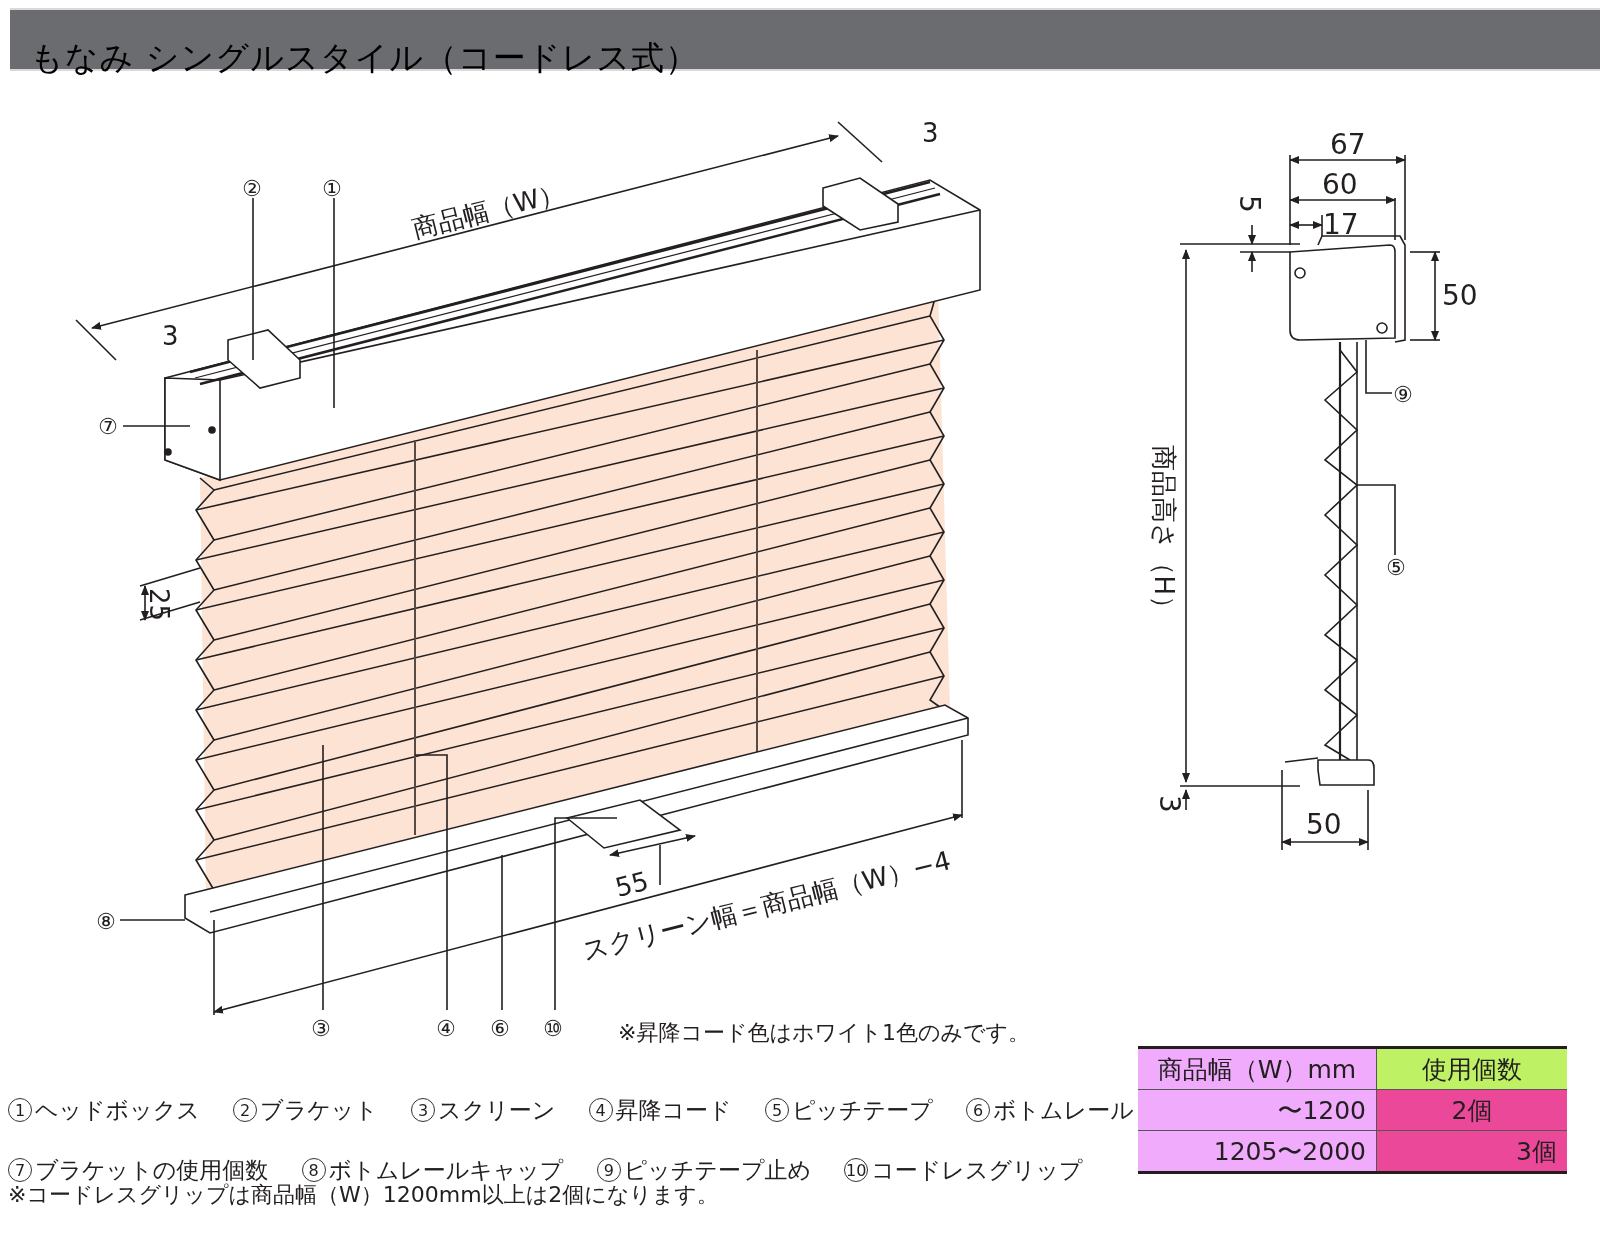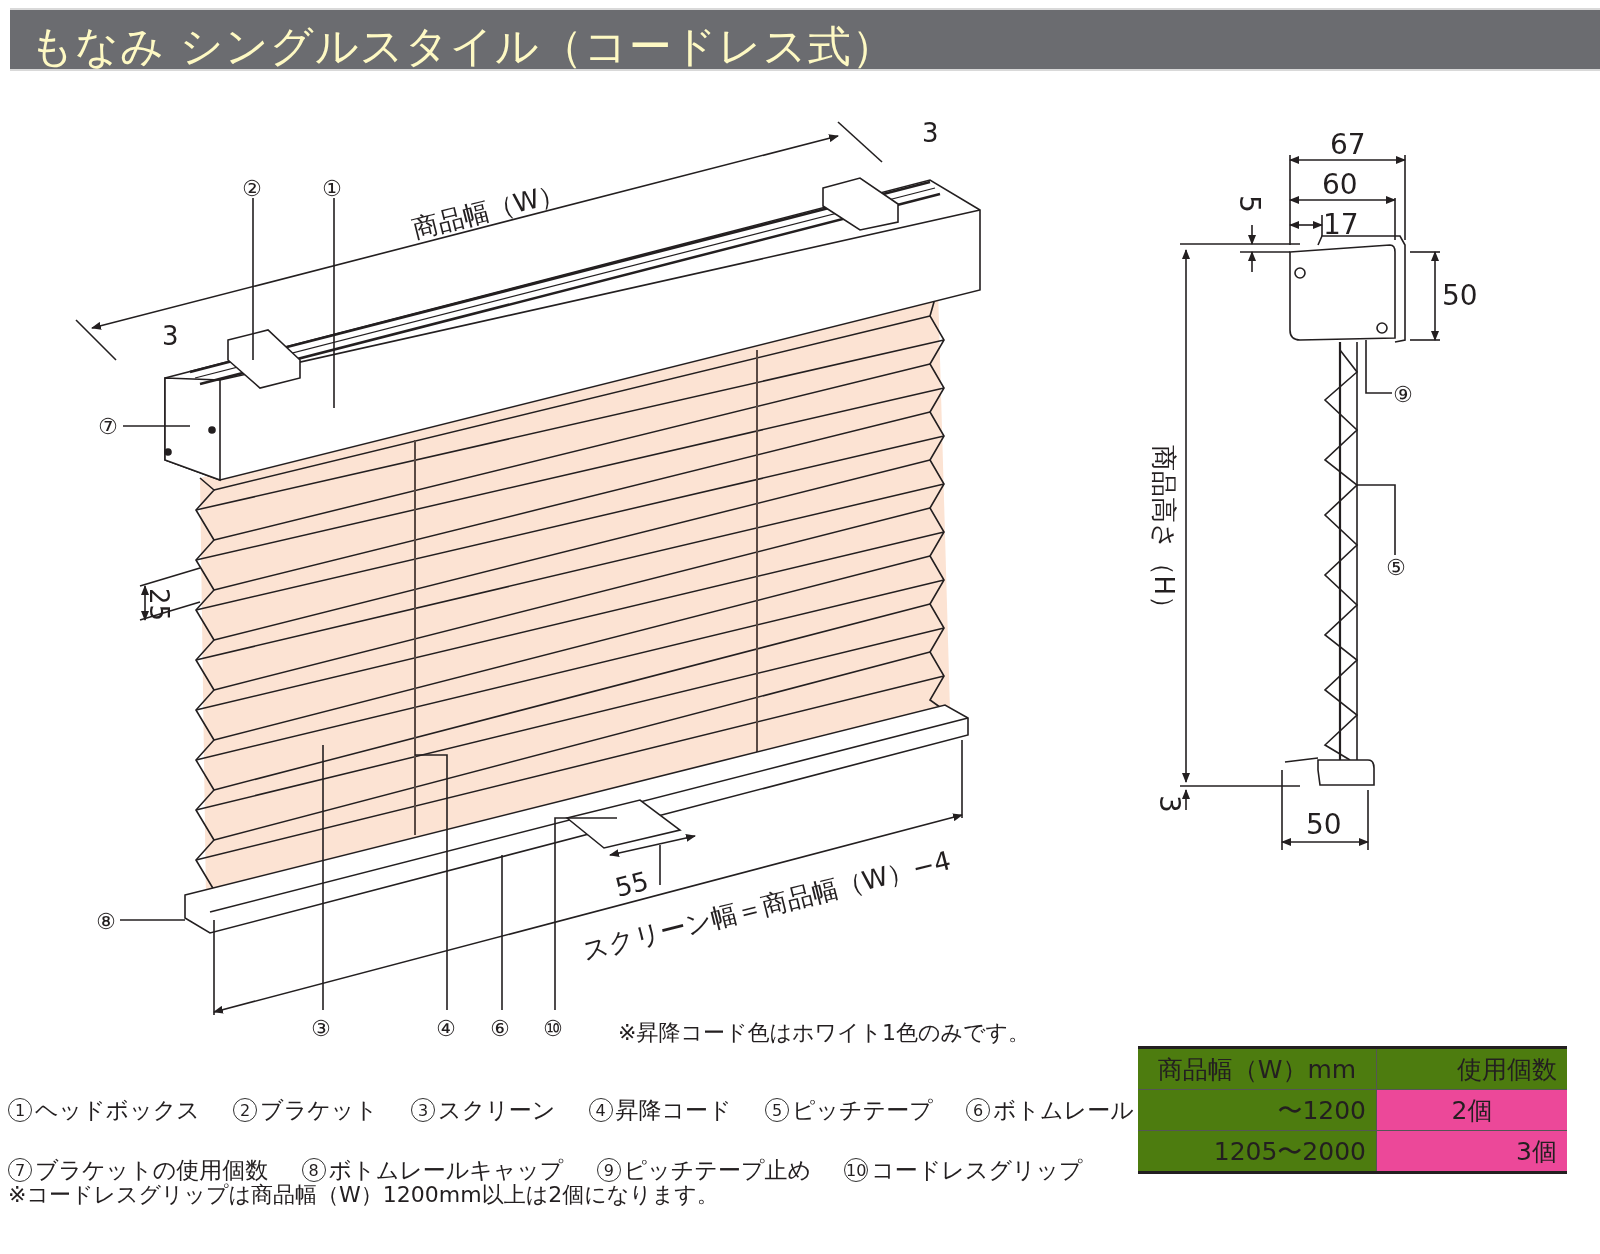--- a/index.html
+++ b/index.html
@@ -1,41 +1,41 @@
 <!DOCTYPE html>
 <html><head>
 <meta charset="utf-8">
 <style>
   html, body { margin: 0; padding: 0; background: #ffffff; }
   body { width: 1600px; height: 1254px; position: relative; overflow: hidden;
          font-family: "DejaVu Sans", "Liberation Sans", sans-serif; color: #231f20; }
   .title-bar { position: absolute; left: 10px; top: 8px; width: 1590px; height: 63px;
                background: #6b6c70; border-top: 2px solid #d9d9d9; border-bottom: 2px solid #d9d9d9; box-sizing: border-box; }
-  .title-text { position: absolute; left: 20px; top: 8px; font-size: 43px; color: #fef9c3; letter-spacing: 1px; white-space: nowrap; }
+  .title-text { position: absolute; left: 20px; top: 26px; font-size: 33px; color: #000000; letter-spacing: 1px; white-space: nowrap; }
   svg.diagram { position: absolute; left: 0; top: 0; }
   .legend { position: absolute; left: 8px; top: 1070px; font-size: 23px; white-space: nowrap; }
   .legend-row { height: 40px; line-height: 40px; margin-top: 20px; }
   .legend-item { display: inline-block; margin-right: 26px; }
   .num { display: inline-block; width: 24px; height: 24px; border: 1.5px solid #333; border-radius: 50%;
          font-size: 16px; line-height: 24px; text-align: center; margin-right: 3px; vertical-align: 2px; box-sizing: border-box; }
   .note-bottom { position: absolute; left: 8px; top: 1180px; font-size: 22px; white-space: nowrap; }
   .bracket-section { position: absolute; left: 1138px; top: 1040px; width: 432px; }
   .bracket-heading { font-size: 28px; font-weight: bold; height: 40px; line-height: 40px; white-space: nowrap; }
   .dot { display: inline-block; width: 14px; height: 14px; border-radius: 50%; background: #f0906a; margin-right: 4px; vertical-align: 3px; }
   table.bracket-table { border-collapse: collapse; width: 429px; margin-top: 6px; font-size: 25px; }
   table.bracket-table td, table.bracket-table th { height: 40px; padding: 0 10px; font-weight: normal; }
   table.bracket-table tr:first-child th { border-top: 3px solid #231f20; }
   table.bracket-table tr:last-child td { border-bottom: 3px solid #231f20; text-align: right; }
   table.bracket-table tr + tr td { border-top: 1.5px solid #555; }
   table.bracket-table tr:nth-child(2) td { border-top: 1.5px solid #555; }
-  .col1 { background: #4d7c0f; width: 218px; border-right: 1.5px solid #555; }
+  .col1 { background: #f0abfc; width: 218px; border-right: 1.5px solid #555; }
   .col2 { background: #ec4899; text-align: center; }
   th.col1 { text-align: center; }
   td.col1 { text-align: right; }
-  th.col2 { background: #4d7c0f; text-align: right; }
+  th.col2 { background: #bef264; }
   .svg-text { font-family: "DejaVu Sans", "Liberation Sans", sans-serif; fill: #231f20; }
 </style>
 </head>
 <body>
 
 <div class="title-bar">
   <div class="title-text">もなみ シングルスタイル（コードレス式）</div>
 </div>
 
 <svg class="diagram" width="1600" height="1254" viewBox="0 0 1600 1254">

